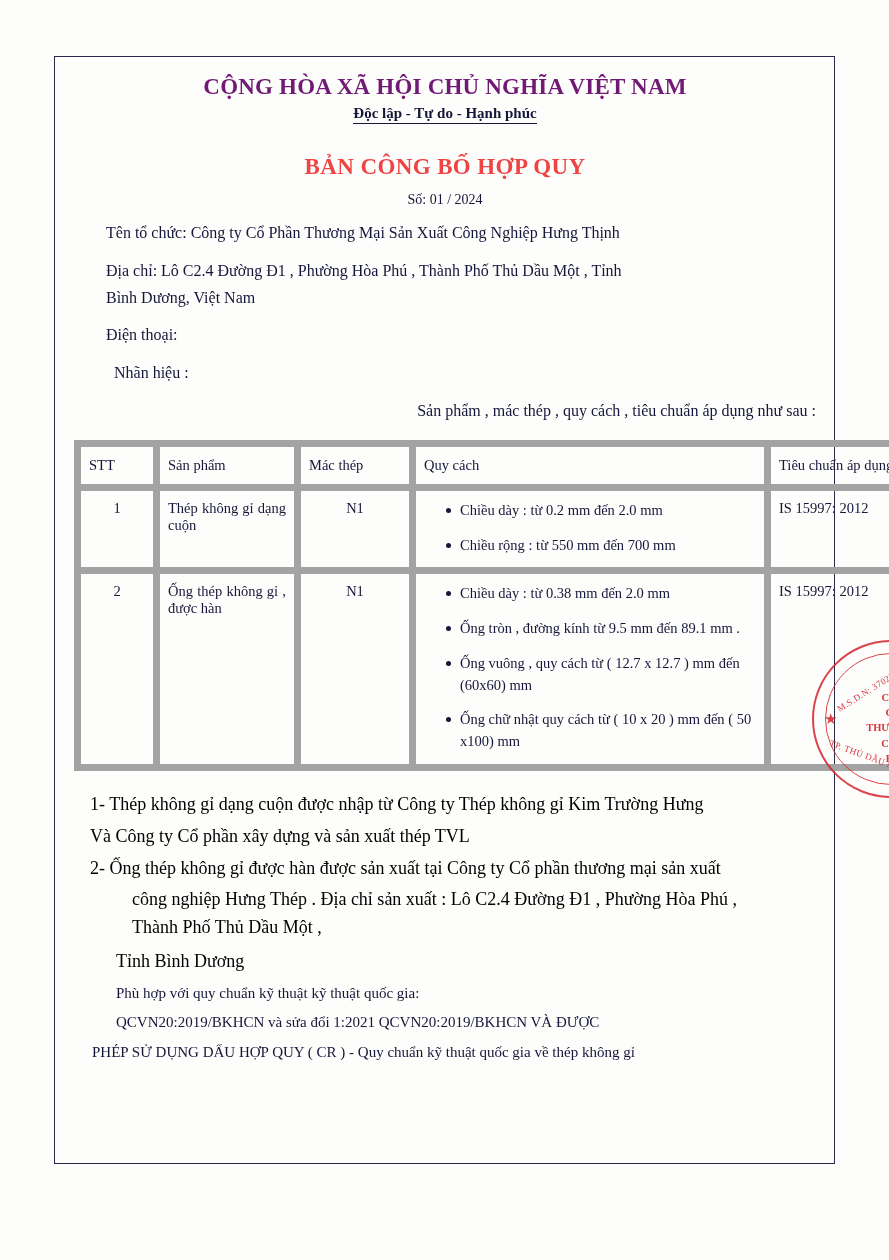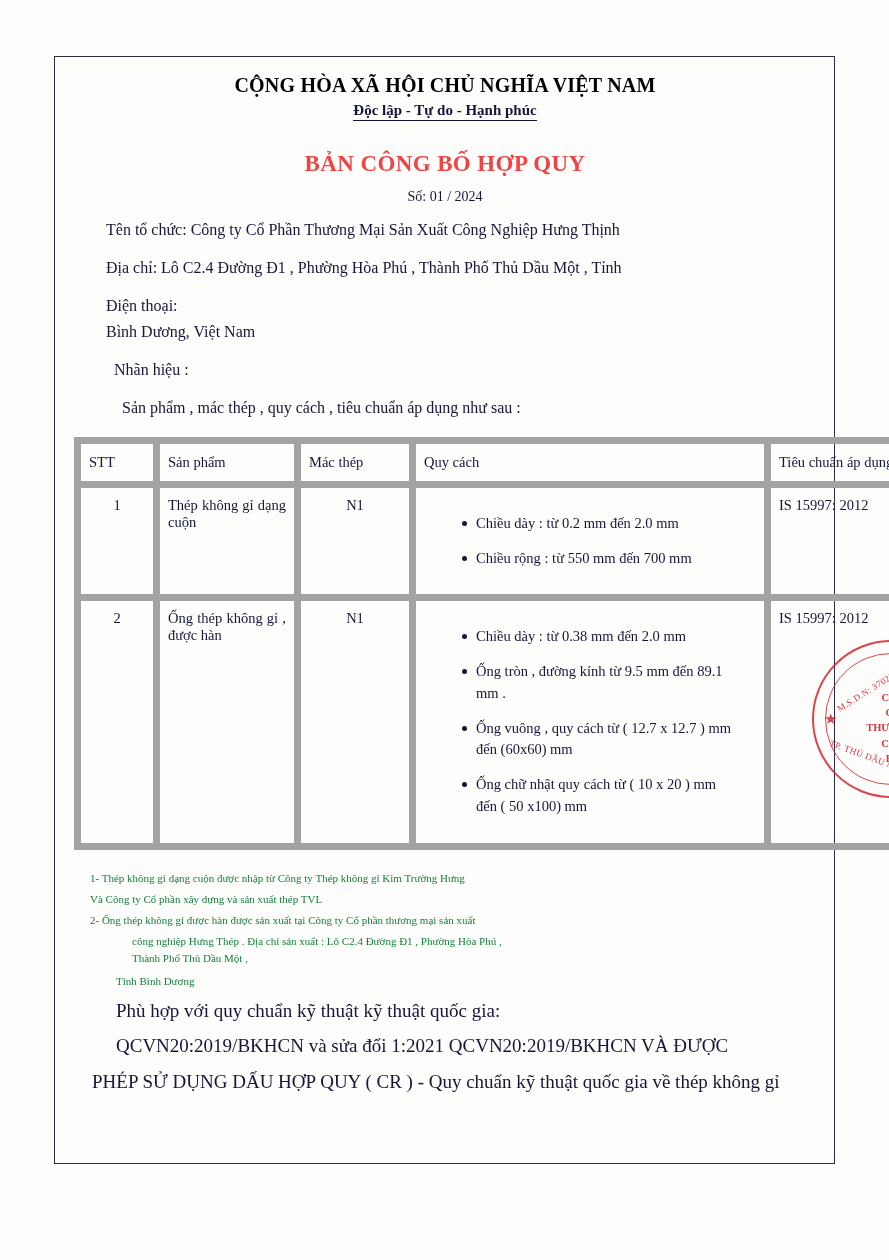--- a/index.html
+++ b/index.html
@@ -34,23 +34,23 @@
   .content {
     position: absolute;
     left: 74px;
     top: 68px;
     width: 742px;
     box-sizing: border-box;
   }
   .hdr-nation {
     text-align: center;
     font-weight: bold;
-    font-size: 20px;
+    font-size: 23px;
     letter-spacing: 0.2px;
-    color: #000000;
+    color: #701a75;
     margin-top: 6px;
   }
   .hdr-motto {
     text-align: center;
     font-weight: bold;
     font-size: 15px;
     margin-top: 5px;
     color: #16163a;
   }
   .hdr-motto span {
@@ -73,21 +73,21 @@
   }
   .field-line {
     font-size: 16px;
     margin-top: 13px;
     line-height: 1.55;
     padding-left: 32px;
     color: #16163a;
   }
   .field-line.tight { margin-top: 2px; }
   .field-line.indent-2 { padding-left: 40px; }
-  .field-line.indent-3 { padding-left: 48px; }
+  .field-line.indent-3 { padding-left: 48px; text-align: right; }
   .bold-val { font-weight: bold; }
 
   table.spec {
     width: 742px;
     border-collapse: collapse;
     margin-top: 16px;
     font-size: 14.5px;
     color: #16163a;
     table-layout: fixed;
   }
@@ -102,21 +102,21 @@
     padding: 10px 8px;
   }
   .col-stt { width: 56px; text-align: center; }
   .col-sp  { width: 118px; }
   .col-mac { width: 92px; text-align: center; }
   .col-qc  { width: 332px; }
   .col-tc  { width: 144px; }
   td.center { text-align: center; }
   .just { text-align: justify; text-justify: inter-word; margin-top: 42px; }
   ul.qc {
-    margin: 16px;
+    margin: 0;
     padding-left: 22px;
     list-style: none;
   }
   ul.qc li {
     position: relative;
     margin: 0 0 13px 0;
     line-height: 1.5;
     padding-left: 14px;
   }
   ul.qc li:last-child { margin-bottom: 2px; }
@@ -126,40 +126,40 @@
     left: 0;
     top: 8px;
     width: 5px;
     height: 5px;
     border-radius: 50%;
     background: #16163a;
   }
 
   .notes {
     margin-top: 20px;
-    font-size: 11px;
+    font-size: 18px;
     line-height: 1.55;
-    color: #15803d;
+    color: #000000;
   }
   .note-item {
     padding-left: 42px;
     text-indent: -26px;
     margin-bottom: 4px;
   }
   .note-sub {
     padding-left: 58px;
     text-indent: 0;
   }
   .note-plain {
     padding-left: 42px;
     margin-top: 6px;
   }
   .closing {
     margin-top: 6px;
-    font-size: 19px;
+    font-size: 15px;
     line-height: 1.55;
     padding-left: 42px;
     color: #16163a;
   }
   .closing-2 {
     padding-left: 18px;
     text-align: justify;
     text-justify: inter-word;
   }
 
@@ -242,26 +242,26 @@
 
     <div class="field-line">
       <span>Tên tổ chức:</span>
       <span>Công ty Cổ Phần Thương Mại Sản Xuất Công Nghiệp Hưng Thịnh</span>
     </div>
 
     <div class="field-line">
       <span>Địa chỉ:</span>
       <span>Lô C2.4 Đường Đ1 , Phường Hòa Phú , Thành Phố Thủ Dầu Một , Tỉnh</span>
     </div>
+    <div class="field-line tight">Bình Dương, Việt Nam</div>
+
     <div class="field-line">
       <span>Điện thoại:</span>
       <span></span>
     </div>
-
-    <div class="field-line tight">Bình Dương, Việt Nam</div>
 
 
     <div class="field-line indent-2">
       <span>Nhãn hiệu :</span>
       <span></span>
     </div>
 
     <div class="field-line indent-3">Sản phẩm , mác thép , quy cách , tiêu chuẩn áp dụng như sau :</div>
 
     <table class="spec">

